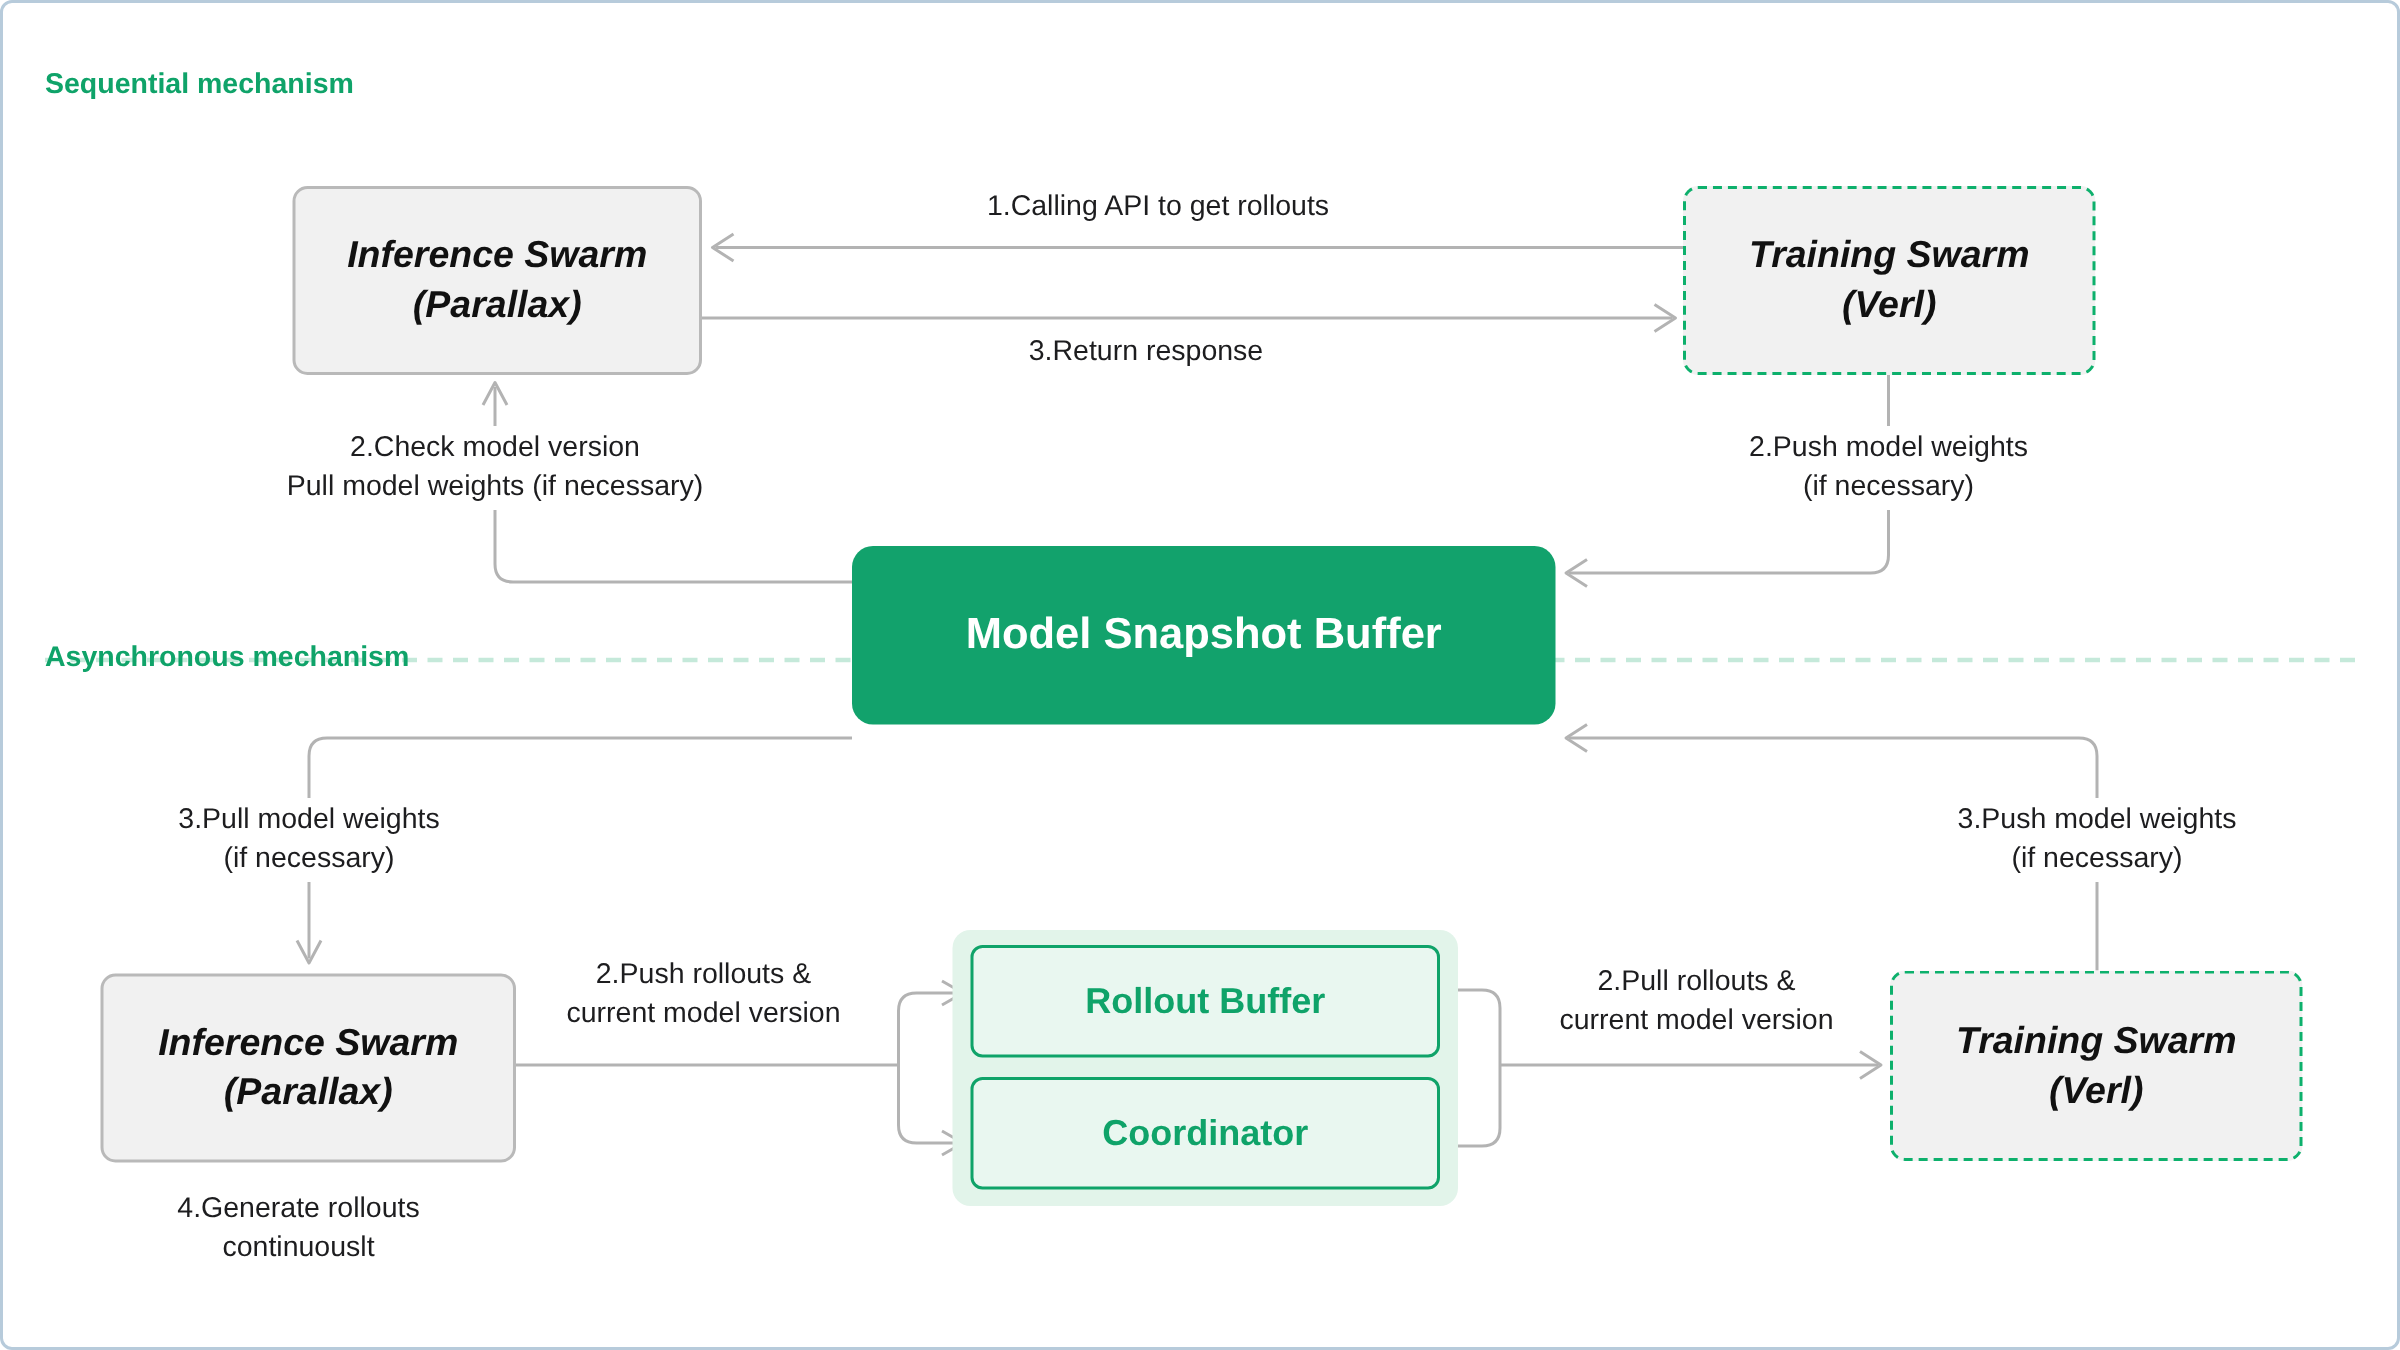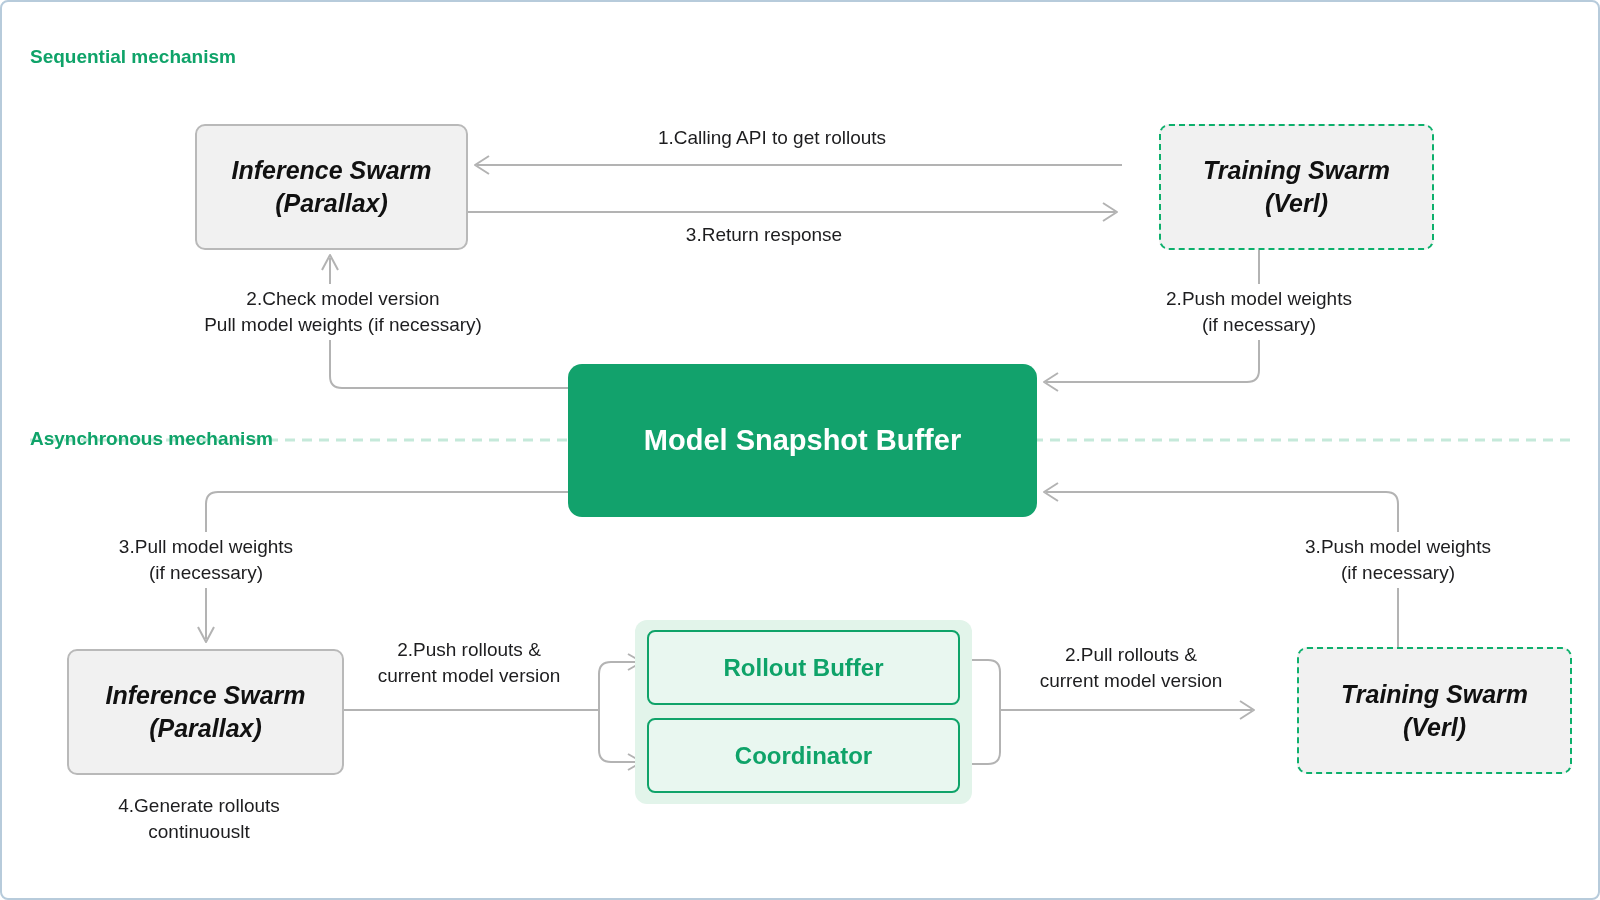--- a/index.html
+++ b/index.html
@@ -31,27 +31,27 @@
   .section-title.async{left:28px;top:426px;}
   .node{
     position:absolute;z-index:2;box-sizing:border-box;
     display:flex;flex-direction:column;align-items:center;justify-content:center;
     background:var(--node-fill);border:2px solid var(--node-border);border-radius:10px;
     text-align:center;
   }
   .node .node-title,.node .node-sub{
     font-size:25px;font-weight:bold;color:#111;line-height:33px;font-style:italic;
   }
-  .node.dashed{border:2px dashed #0db06c;margin-left:37px;}
+  .node.dashed{border:2px dashed #0db06c;}
   .node.inference-top{left:193px;top:122px;width:273px;height:126px;}
   .node.training-top{left:1120px;top:122px;width:275px;height:126px;}
   .node.inference-bottom{left:65px;top:647px;width:277px;height:126px;}
   .node.training-bottom{left:1258px;top:645px;width:275px;height:127px;}
   .buffer{
-    position:absolute;z-index:2;left:566px;top:362px;width:469px;height:153px;
+    position:absolute;z-index:2;left:566px;top:362px;width:469px;height:119px;
     background:var(--buffer-fill);border-radius:14px;
     display:flex;align-items:center;justify-content:center;
   }
   .buffer .buffer-title{font-size:29px;font-weight:bold;color:var(--buffer-text);}
   .green-container{
     position:absolute;z-index:2;left:633px;top:618px;width:337px;height:184px;
     background:var(--container-fill);border-radius:12px;
   }
   .subnode{
     position:absolute;z-index:2;box-sizing:border-box;
@@ -62,21 +62,21 @@
   .subnode.rollout{left:645px;top:628px;width:313px;height:75px;}
   .subnode.coordinator{left:645px;top:716px;width:313px;height:75px;}
   .edge-label{
     position:absolute;z-index:3;transform:translate(-50%,-50%);
     background:var(--background);padding:2px 6px;
     font-size:19px;line-height:26px;color:var(--label-text);
     text-align:center;white-space:pre-line;
   }
   .edge-label.calling{left:770px;top:136px;}
   .edge-label.return{left:762px;top:233px;}
-  .edge-label.check{left:341px;top:310px;}
+  .edge-label.check{left:328px;top:310px;}
   .edge-label.push-seq{left:1257px;top:310px;}
   .edge-label.pull-async{left:204px;top:558px;}
   .edge-label.push-async{left:1396px;top:558px;}
   .edge-label.push-rollouts{left:467px;top:661px;}
   .edge-label.pull-rollouts{left:1129px;top:666px;}
   .edge-label.generate{left:197px;top:817px;background:transparent;}
 </style>
 </head>
 <body>
 

